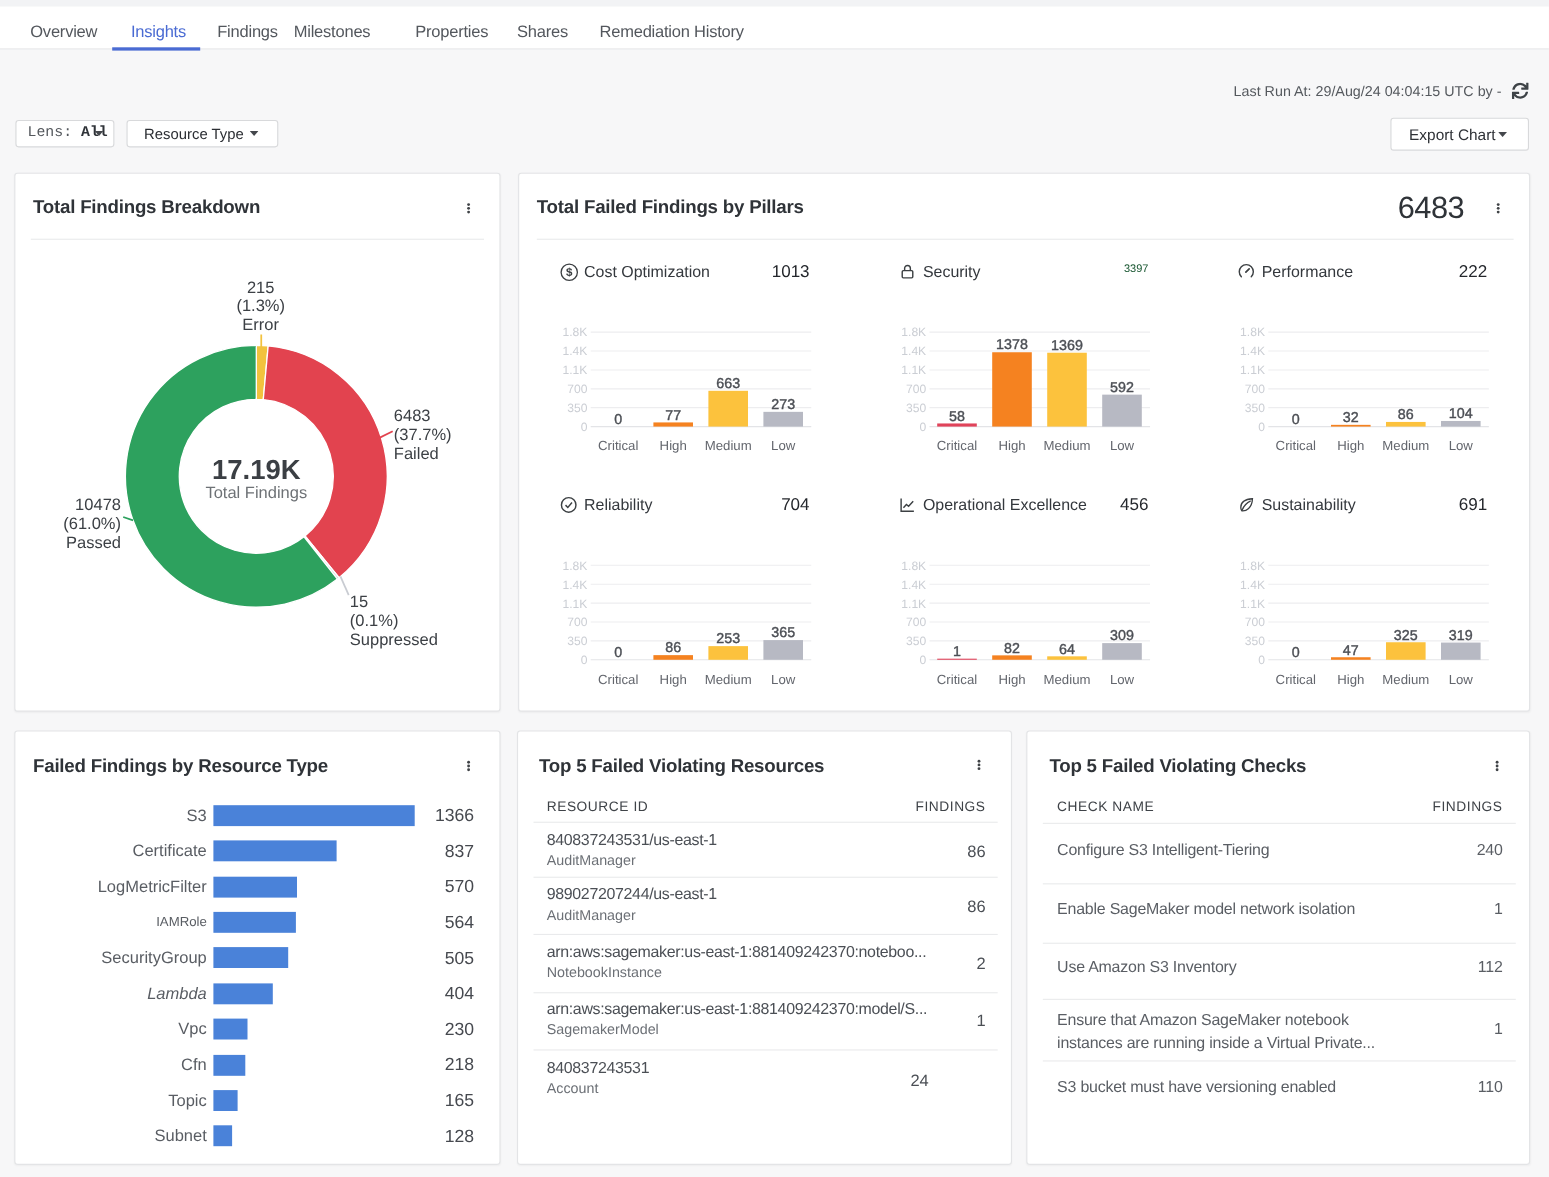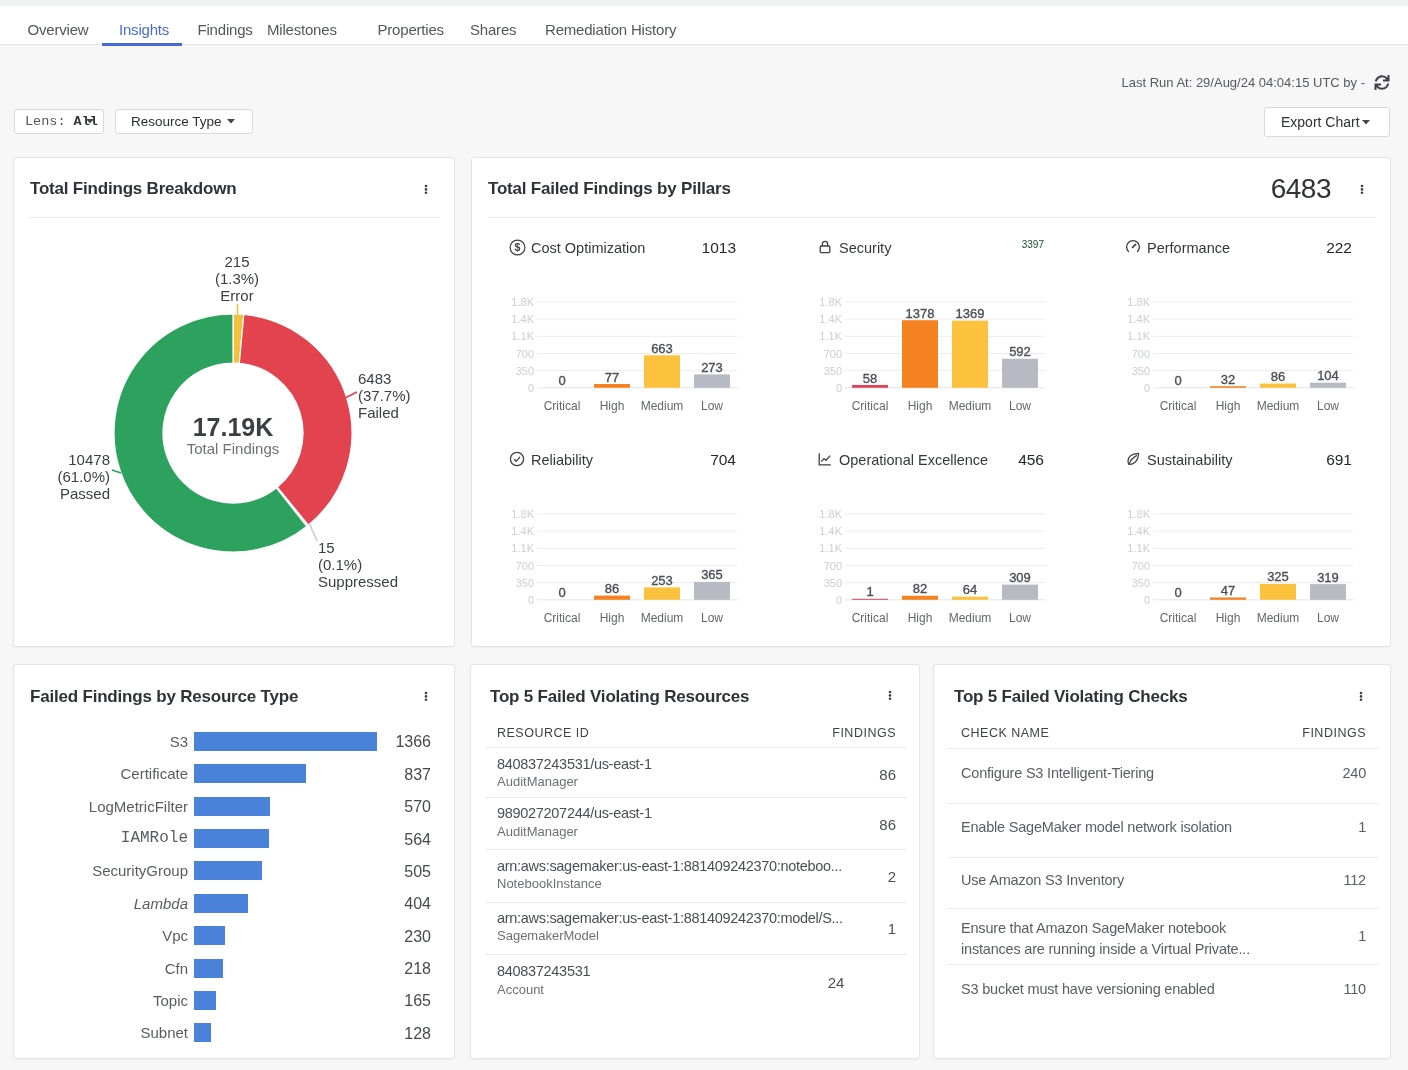--- a/index.html
+++ b/index.html
@@ -273,21 +273,21 @@
     </svg>
     <div class="abs" style="left:8px;top:66.9px;width:166px;text-align:right;font-size:15px;line-height:19px;color:#595d63;">S3</div>
     <div class="abs" style="left:180px;top:66.9px;width:182.6px;height:19px;background:#4a82d9;"></div>
     <div class="abs" style="left:346px;top:67.4px;width:71px;text-align:right;font-size:16px;line-height:19px;color:#46494f;">1366</div>
     <div class="abs" style="left:8px;top:99.3px;width:166px;text-align:right;font-size:15px;line-height:19px;color:#595d63;">Certificate</div>
     <div class="abs" style="left:180px;top:99.3px;width:111.9px;height:19px;background:#4a82d9;"></div>
     <div class="abs" style="left:346px;top:99.8px;width:71px;text-align:right;font-size:16px;line-height:19px;color:#46494f;">837</div>
     <div class="abs" style="left:8px;top:131.6px;width:166px;text-align:right;font-size:15px;line-height:19px;color:#595d63;">LogMetricFilter</div>
     <div class="abs" style="left:180px;top:131.6px;width:76.2px;height:19px;background:#4a82d9;"></div>
     <div class="abs" style="left:346px;top:132.1px;width:71px;text-align:right;font-size:16px;line-height:19px;color:#46494f;">570</div>
-    <div class="abs" style="left:8px;top:164.0px;width:166px;text-align:right;font-size:16px;line-height:19px;color:#595d63;font-family:Liberation Mono, monospace;">IAMRole</div>
+    <div class="abs" style="left:8px;top:164.0px;width:166px;text-align:right;font-size:12px;line-height:19px;color:#595d63;">IAMRole</div>
     <div class="abs" style="left:180px;top:164.0px;width:75.4px;height:19px;background:#4a82d9;"></div>
     <div class="abs" style="left:346px;top:164.5px;width:71px;text-align:right;font-size:16px;line-height:19px;color:#46494f;">564</div>
     <div class="abs" style="left:8px;top:196.4px;width:166px;text-align:right;font-size:15px;line-height:19px;color:#595d63;">SecurityGroup</div>
     <div class="abs" style="left:180px;top:196.4px;width:67.5px;height:19px;background:#4a82d9;"></div>
     <div class="abs" style="left:346px;top:196.9px;width:71px;text-align:right;font-size:16px;line-height:19px;color:#46494f;">505</div>
     <div class="abs" style="left:8px;top:228.8px;width:166px;text-align:right;font-size:15px;line-height:19px;color:#595d63;font-style:italic;">Lambda</div>
     <div class="abs" style="left:180px;top:228.8px;width:54.0px;height:19px;background:#4a82d9;"></div>
     <div class="abs" style="left:346px;top:229.2px;width:71px;text-align:right;font-size:16px;line-height:19px;color:#46494f;">404</div>
     <div class="abs" style="left:8px;top:261.1px;width:166px;text-align:right;font-size:15px;line-height:19px;color:#595d63;">Vpc</div>
     <div class="abs" style="left:180px;top:261.1px;width:30.7px;height:19px;background:#4a82d9;"></div>

